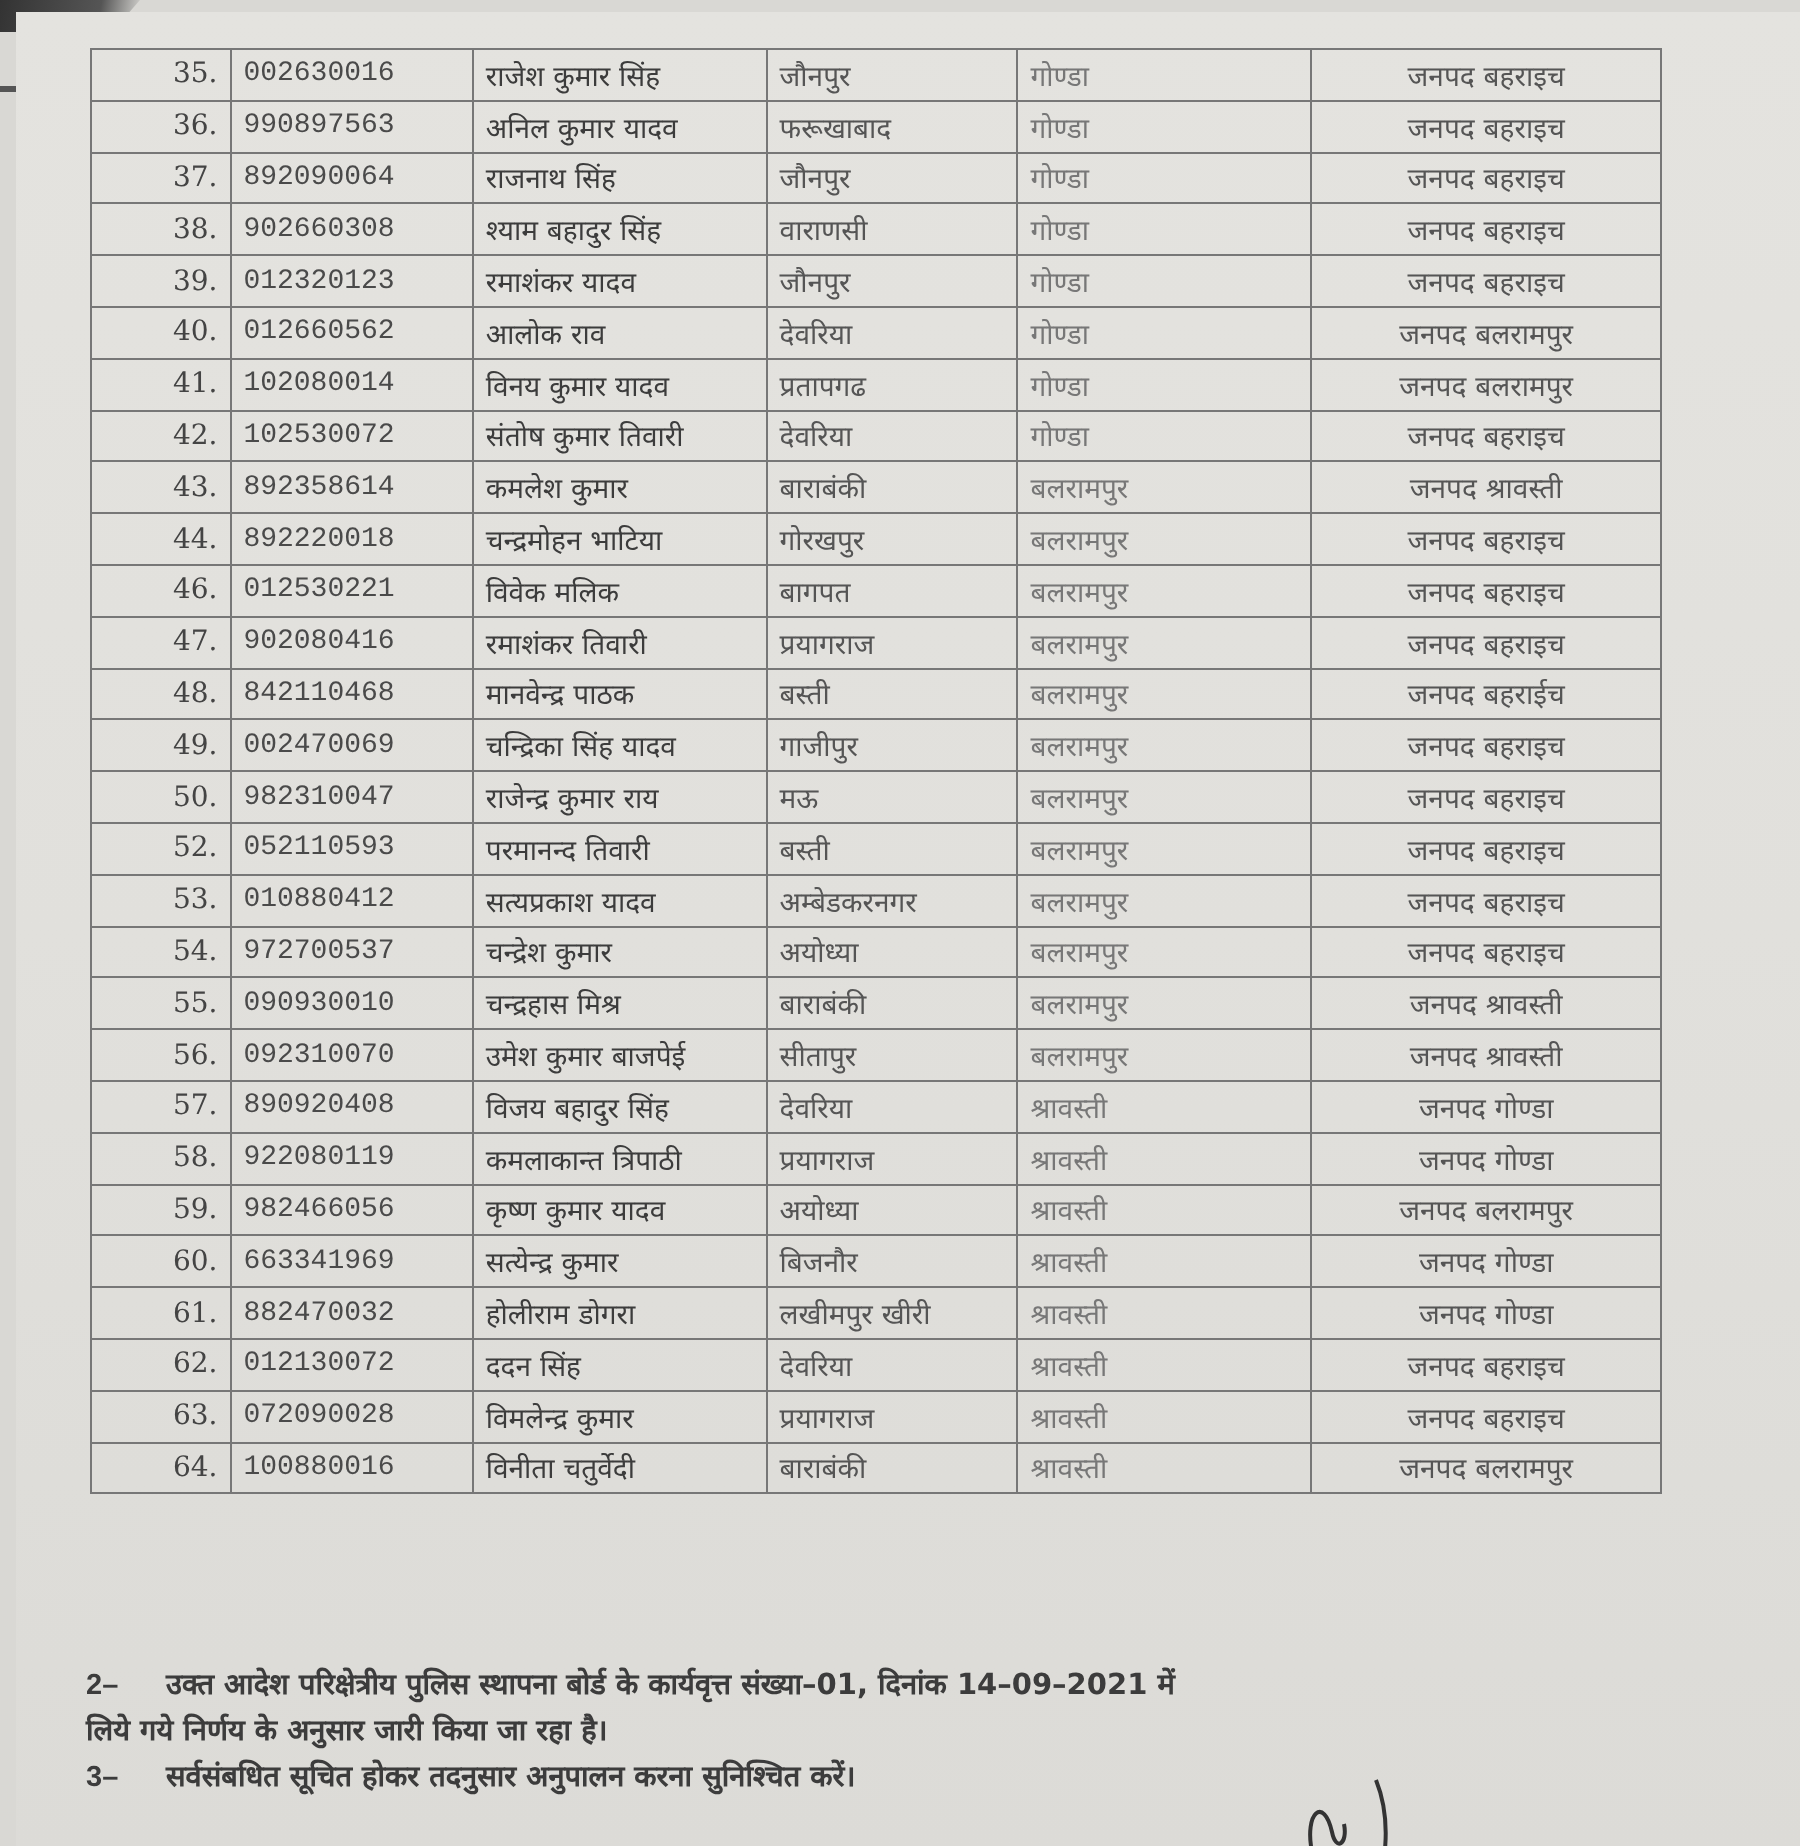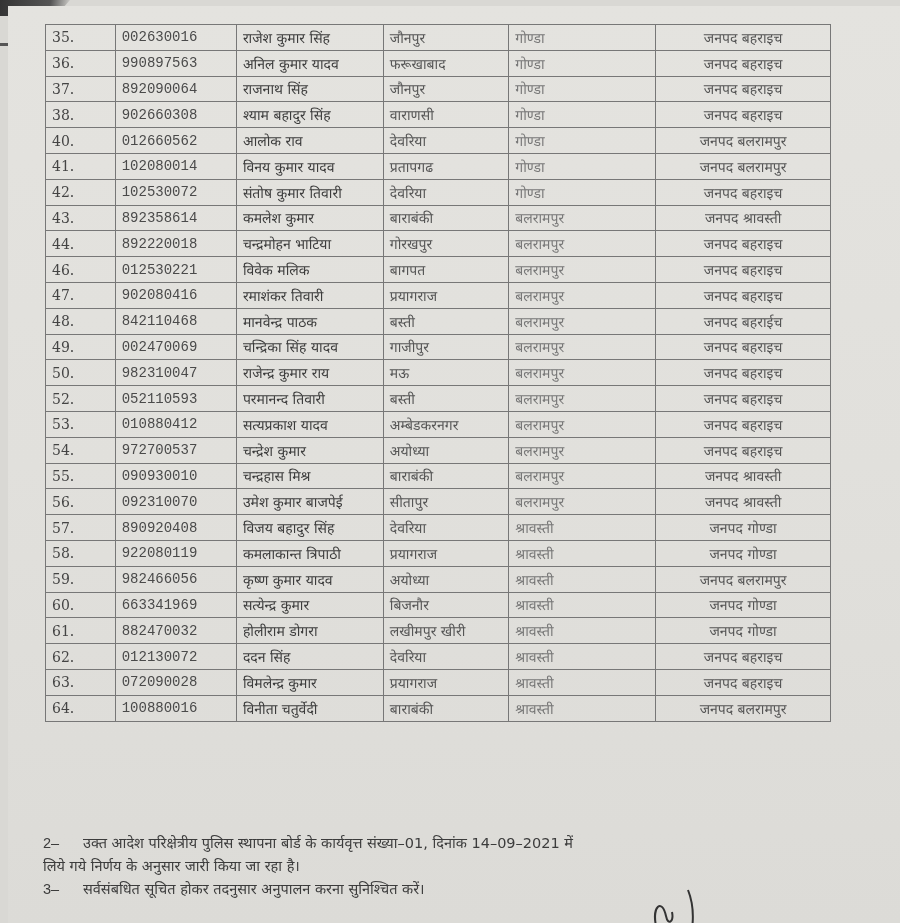--- a/index.html
+++ b/index.html
@@ -21,27 +21,27 @@
   }
   table.list {
     position: absolute; left: 37px; top: 18px; width: 786px;
     border-collapse: collapse; table-layout: fixed;
   }
   table.list td {
     border: 1.3px solid #777; height: 24.8px; padding: 0 6px;
     font-size: 14px; white-space: nowrap; overflow: hidden;
     vertical-align: middle;
   }
-  td.sn { width: 52px; text-align: left; font-family: "DejaVu Serif", serif; font-size: 17px; color: #444; padding-right: 2px; }
+  td.sn { width: 52px; text-align: right; font-family: "DejaVu Serif", serif; font-size: 17px; color: #444; padding-right: 2px; }
   td.pno { width: 100px; font-family: Liberation Mono, monospace; font-size: 13.5px; color: #4a4a4a; padding-left: 8px; }
   td.name { width: 124px; color: #3c3c3c; }
   td.home { width: 104px; color: #555; }
   td.from { width: 124px; color: #777; padding-left: 10px; }
   td.to { width: 150px; color: #555; padding-left: 8px; text-align: center; }
-  .notes { position: absolute; left: 35px; top: 826px; width: 815px; font-size: 14.5px; color: #3c3c3c; line-height: 23px; }
+  .notes { position: absolute; left: 35px; top: 826px; width: 815px; font-size: 14.5px; color: #3c3c3c; line-height: 23px; font-weight: bold; }
   .note-row { display: block; }
   .note-num { display: inline-block; width: 40px; font-family: "Liberation Sans", sans-serif; }
   .signature {
     position: absolute; left: 640px; top: 880px; width: 70px; height: 43px;
   }
 </style>
 </head>
 <body>
 
 <div class="dark-corner"></div>
@@ -72,20 +72,28 @@
           <td class="name">राजनाथ सिंह</td>
           <td class="home">जौनपुर</td>
           <td class="from">गोण्डा</td>
           <td class="to">जनपद बहराइच</td>
         </tr>
         <tr>
           <td class="sn">38.</td>
           <td class="pno">902660308</td>
           <td class="name">श्याम बहादुर सिंह</td>
           <td class="home">वाराणसी</td>
+          <td class="from">गोण्डा</td>
+          <td class="to">जनपद बहराइच</td>
+        </tr>
+        <tr>
+          <td class="sn">39.</td>
+          <td class="pno">012320123</td>
+          <td class="name">रमाशंकर यादव</td>
+          <td class="home">जौनपुर</td>
           <td class="from">गोण्डा</td>
           <td class="to">जनपद बहराइच</td>
         </tr>
         <tr>
           <td class="sn">40.</td>
           <td class="pno">012660562</td>
           <td class="name">आलोक राव</td>
           <td class="home">देवरिया</td>
           <td class="from">गोण्डा</td>
           <td class="to">जनपद बलरामपुर</td>

